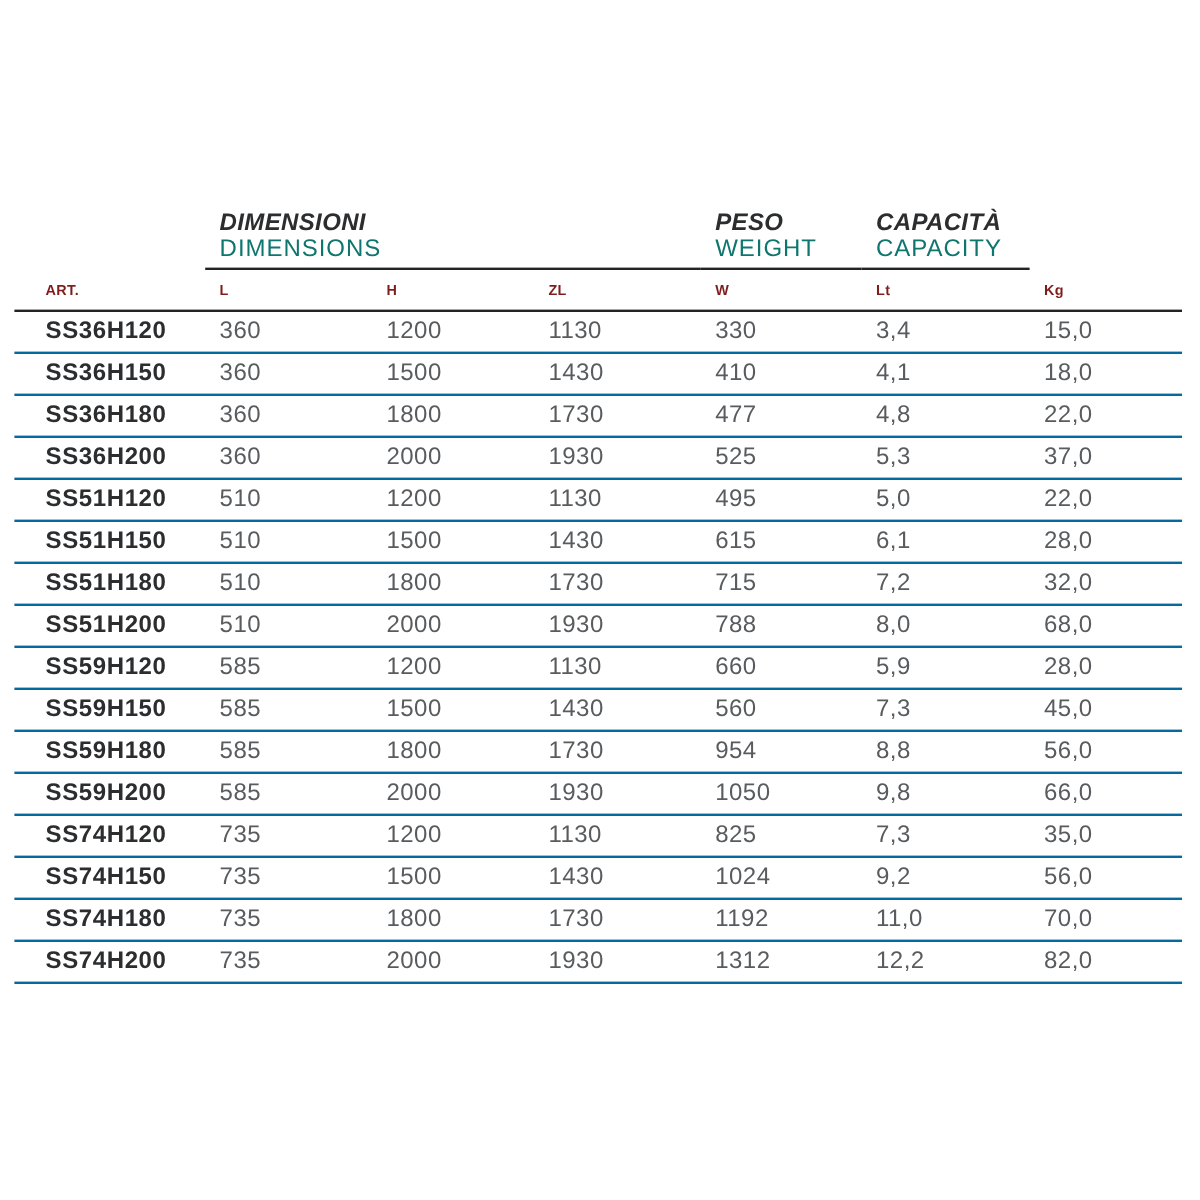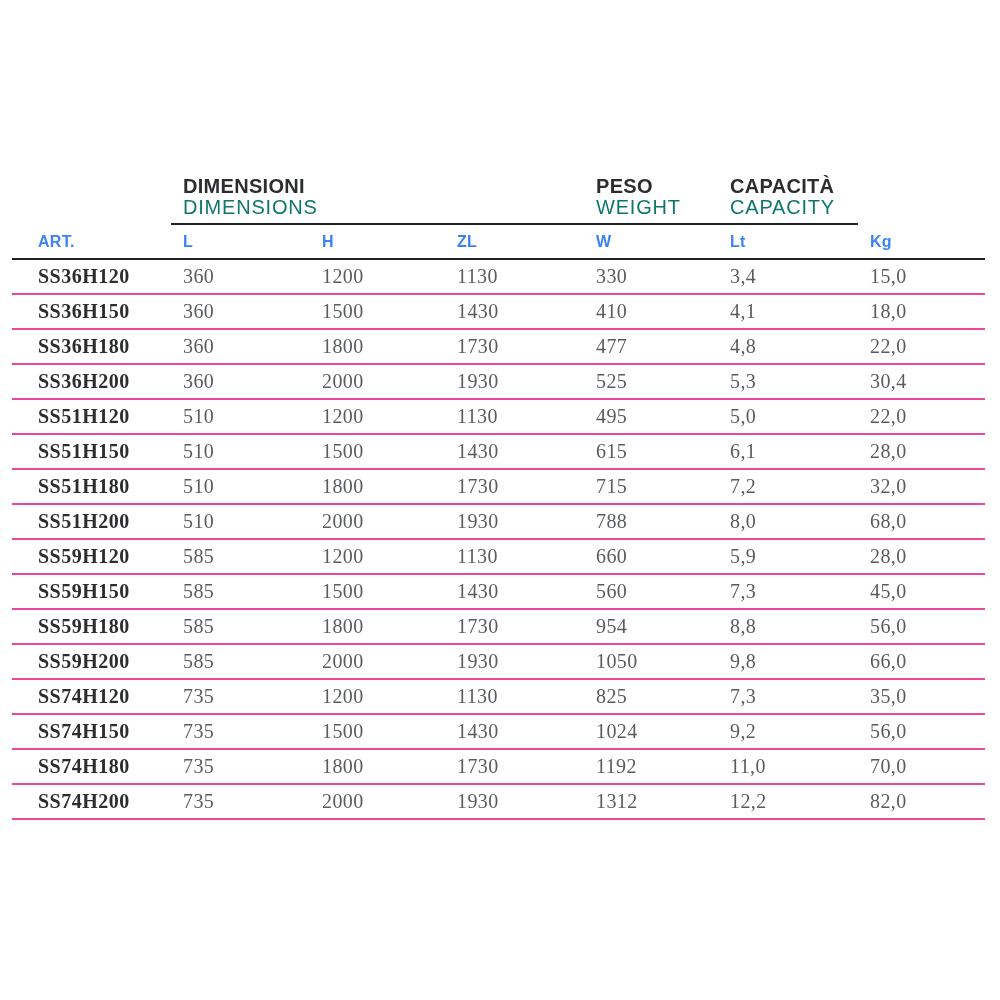--- a/index.html
+++ b/index.html
@@ -37,52 +37,52 @@
   .group-spacer {
     height: 42px;
   }
   .g-it {
     font-size: 20px;
     font-weight: 700;
     color: #2b2d2f;
     line-height: 21px;
     letter-spacing: 0.3px;
     white-space: nowrap;
+    font-style: italic;
   }
   .g-en {
     font-size: 20px;
     font-weight: 400;
     color: #0f766e;
     line-height: 21px;
     letter-spacing: 0.8px;
     white-space: nowrap;
   }
   .cols-row, .data-row {
     grid-template-columns: 159px 139px 135px 139px 134px 140px 127px;
     align-items: center;
   }
   .cols-row {
     height: 33px;
     border-bottom: 2px solid #212325;
   }
   .cols-row .cell {
-    font-size: 16px;
+    font-size: 12px;
     font-weight: 700;
-    color: #3b82f6;
+    color: #7f1d1d;
     padding-left: 12px;
     letter-spacing: 0.3px;
   }
   .cols-row .cell.art,
   .data-row .cell.art {
     padding-left: 26px;
   }
   .data-row {
     height: 33px;
-    border-bottom: 2px solid #ec4899;
-    font-family: Liberation Serif, serif;
+    border-bottom: 2px solid #0369a1;
   }
   .data-row .cell {
     font-size: 20px;
     font-weight: 400;
     color: #595c5f;
     padding-left: 12px;
     letter-spacing: 0.4px;
     white-space: nowrap;
   }
   .data-row .cell.art {
@@ -150,21 +150,21 @@
         <div class="cell">4,8</div>
         <div class="cell">22,0</div>
       </div>
       <div class="grid data-row">
         <div class="cell art">SS36H200</div>
         <div class="cell">360</div>
         <div class="cell">2000</div>
         <div class="cell">1930</div>
         <div class="cell">525</div>
         <div class="cell">5,3</div>
-        <div class="cell">30,4</div>
+        <div class="cell">37,0</div>
       </div>
       <div class="grid data-row">
         <div class="cell art">SS51H120</div>
         <div class="cell">510</div>
         <div class="cell">1200</div>
         <div class="cell">1130</div>
         <div class="cell">495</div>
         <div class="cell">5,0</div>
         <div class="cell">22,0</div>
       </div>

